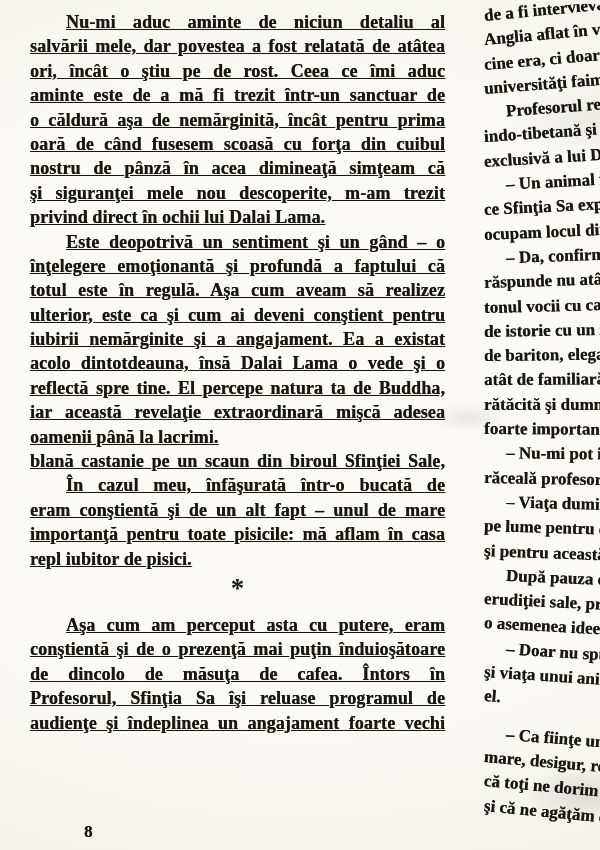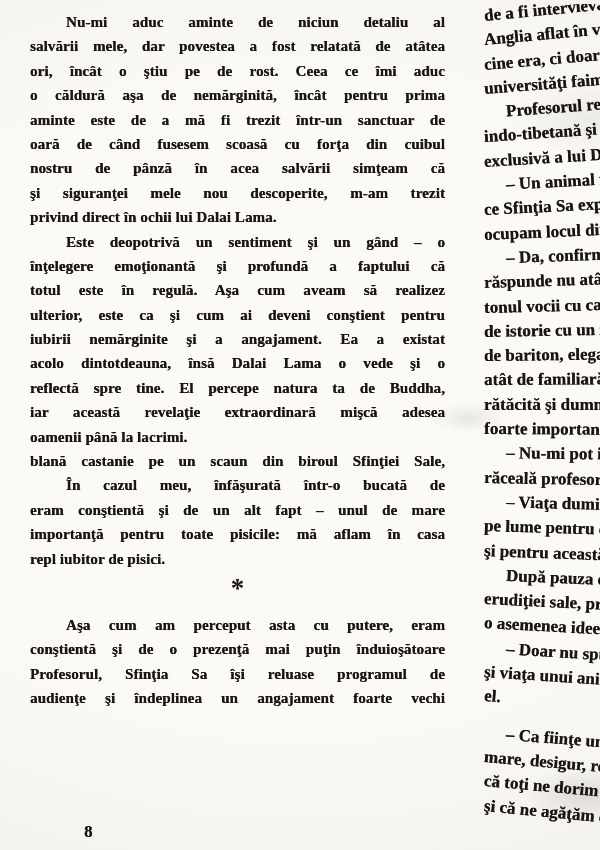--- a/index.html
+++ b/index.html
@@ -21,28 +21,29 @@
       #f8f6f1;
   }
   
   .left-col {
     position: absolute;
     left: 30px; top: 10px;
     width: 415px;
   }
   .para { margin: 0; }
   .line {
-    font-size: 15px;
+    font-size: 18px;
     line-height: 24.4px;
     font-weight: 600;
     letter-spacing: 0.1px;
     text-align: justify;
     text-align-last: justify;
     white-space: nowrap;
     text-shadow: 0.3px 0 0.25px rgba(26,21,17,0.85);
+    text-decoration: underline;
   }
   .line { white-space: normal; height: 24.4px; overflow: visible; }
   .line.indent { padding-left: 36px; }
   .line.last { text-align-last: left; }
   .separator {
     height: 32px;
     margin: 2px 0 8px 0;
     text-align: center;
     font-size: 27px;
     line-height: 30px;
@@ -75,24 +76,24 @@
 </style>
 </head>
 <body>
 
 <div class="scan-page">
   <div class="left-col">
       <div class="para">
         <div class="line indent">Nu-mi aduc aminte de niciun detaliu al</div>
         <div class="line">salvării mele, dar povestea a fost relatată de atâtea</div>
         <div class="line">ori, încât o ştiu pe de rost. Ceea ce îmi aduc</div>
+        <div class="line">aminte este de a mă fi trezit într-un sanctuar de</div>
         <div class="line">o căldură aşa de nemărginită, încât pentru prima</div>
-        <div class="line">aminte este de a mă fi trezit într-un sanctuar de</div>
         <div class="line">oară de când fusesem scoasă cu forţa din cuibul</div>
-        <div class="line">nostru de pânză în acea salvării simţeam că</div>
+        <div class="line">nostru de pânză în acea dimineaţă simţeam că</div>
         <div class="line">şi siguranţei mele nou descoperite, m-am trezit</div>
         <div class="line last">privind direct în ochii lui Dalai Lama.</div>
       </div>
       <div class="para">
         <div class="line indent">Este deopotrivă un sentiment şi un gând – o</div>
         <div class="line">înţelegere emoţionantă şi profundă a faptului că</div>
         <div class="line">totul este în regulă. Aşa cum aveam să realizez</div>
         <div class="line">ulterior, este ca şi cum ai deveni conştient pentru</div>
         <div class="line">iubirii nemărginite şi a angajament. Ea a existat</div>
         <div class="line">acolo dintotdeauna, însă Dalai Lama o vede şi o</div>
@@ -104,20 +105,21 @@
         <div class="line">blană castanie pe un scaun din biroul Sfinţiei Sale,</div>
         <div class="line indent">În cazul meu, înfăşurată într-o bucată de</div>
         <div class="line">eram conştientă şi de un alt fapt – unul de mare</div>
         <div class="line">importanţă pentru toate pisicile: mă aflam în casa</div>
         <div class="line last">repl iubitor de pisici.</div>
       </div>
       <div class="separator">*</div>
       <div class="para">
         <div class="line indent">Aşa cum am perceput asta cu putere, eram</div>
         <div class="line">conştientă şi de o prezenţă mai puţin înduioşătoare</div>
+        <div class="line">de dincolo de măsuţa de cafea. Întors în</div>
         <div class="line">Profesorul, Sfinţia Sa îşi reluase programul de</div>
         <div class="line">audienţe şi îndeplinea un angajament foarte vechi</div>
       </div>
     </div>
   <div class="right-col">
       <div class="rline" style="transform: rotate(-5.5deg);">de a fi intervievat</div>
       <div class="rline" style="transform: rotate(-5.16deg);">Anglia aflat în vizi</div>
       <div class="rline" style="transform: rotate(-4.81deg);">cine era, ci doar că</div>
       <div class="rline" style="transform: rotate(-4.47deg);">universităţi faimoas</div>
       <div class="rline rindent" style="transform: rotate(-4.13deg);">Profesorul reda</div>

